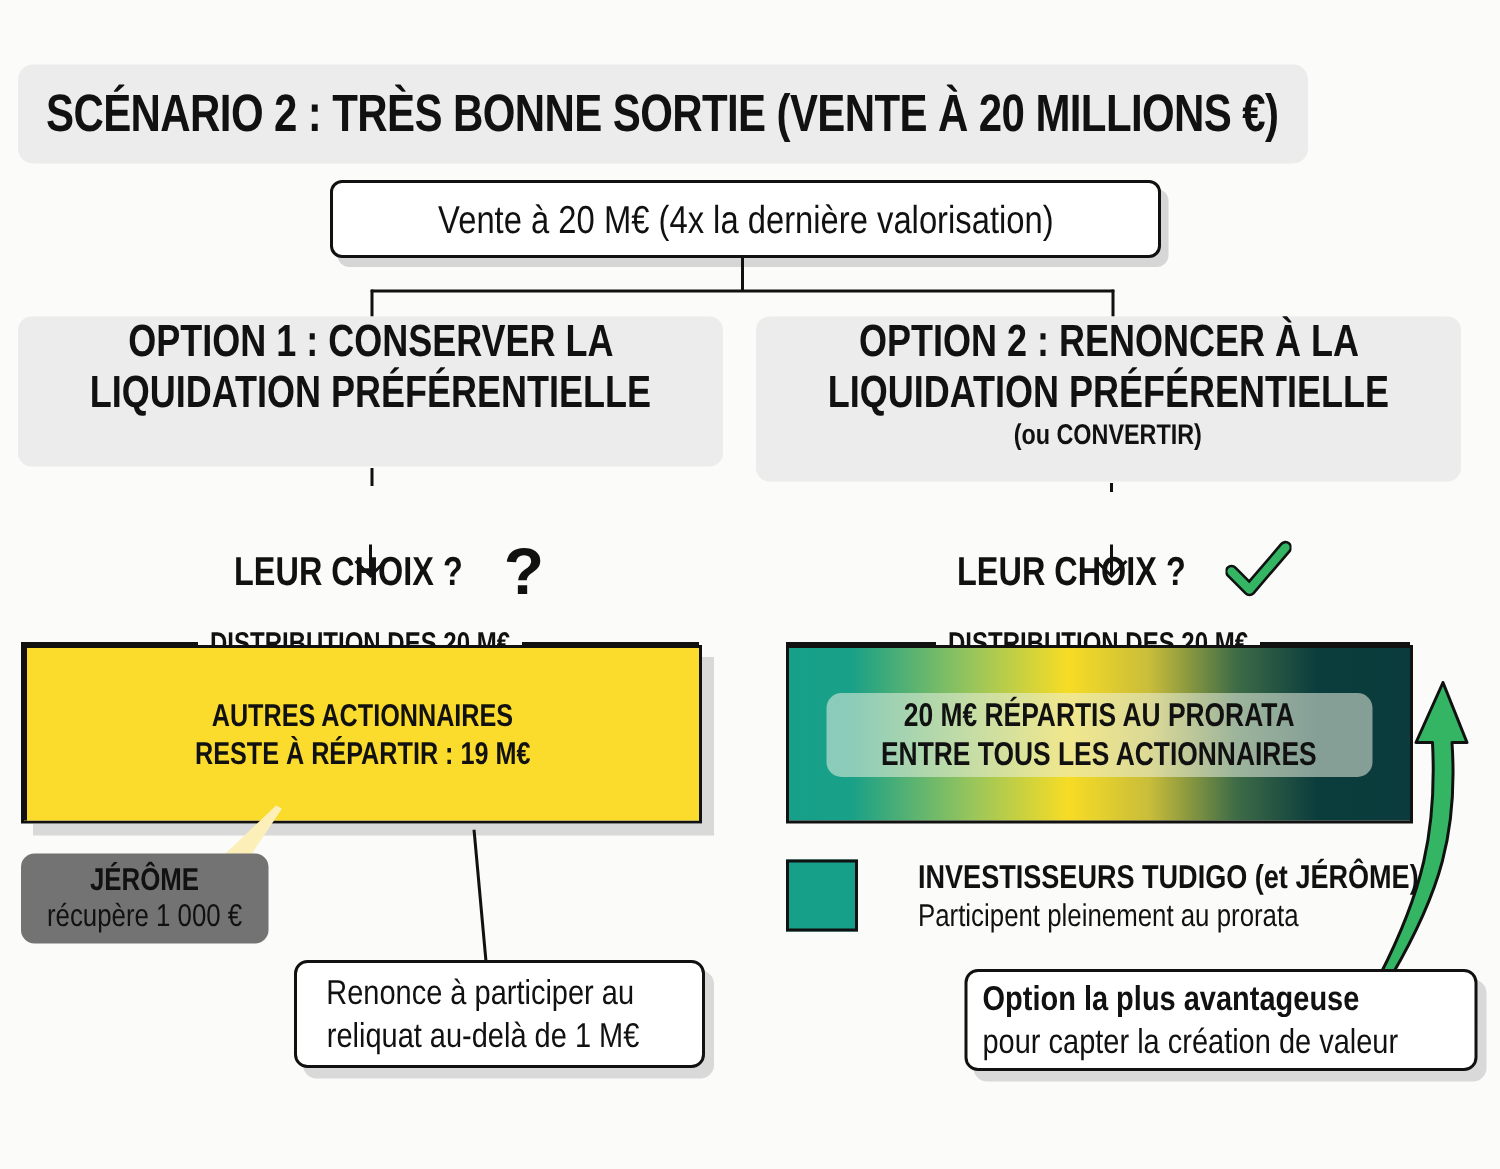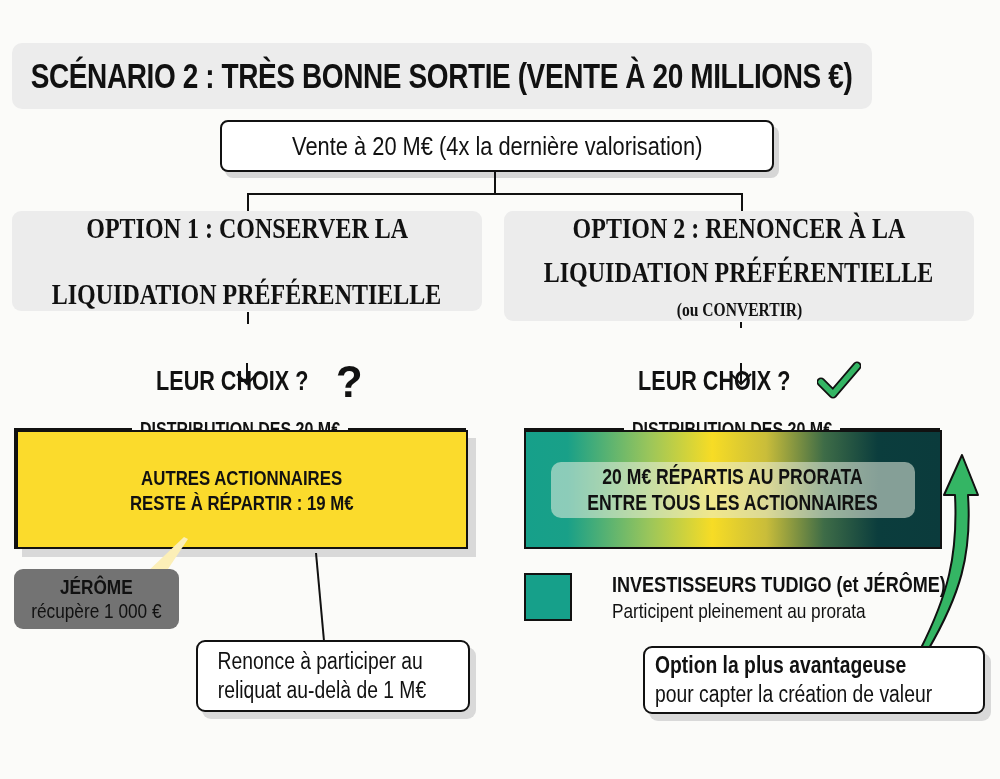--- a/index.html
+++ b/index.html
@@ -33,21 +33,21 @@
   .sale-box span {
     font-size: 26px; transform: scaleX(0.84); display: inline-block; white-space: nowrap;
   }
 
   
   .line { background: #111; position: absolute; }
 
   
   .option-panel {
     background: #ececec; border-radius: 9px;
-    display: flex; flex-direction: column; align-items: center; justify-content: space-between; font-family: Liberation Serif, serif;
+    display: flex; flex-direction: column; align-items: center; justify-content: flex-start;
   }
   .option-panel .opt-title {
     font-weight: 700; font-size: 30px; line-height: 34px; text-align: center;
     transform: scaleX(0.80); white-space: nowrap;
   }
   .option-panel .opt-sub {
     font-weight: 700; font-size: 19px; transform: scaleX(0.82); white-space: nowrap; margin-top: 1px;
   }
   #opt1 { left: 12px; top: 211px; width: 470px; height: 100px; }
   #opt2 { left: 504px; top: 211px; width: 470px; height: 110px; }
@@ -86,21 +86,21 @@
     background: radial-gradient(circle, #fff6a8 0%, #e4f06a 45%, rgba(22,160,138,0) 75%);
   }
 
   .bar2 {
     border: 2px solid #111; box-shadow: none;
     background: linear-gradient(90deg, #16a08a 0%, #19a088 10%, #9cc65a 30%, #f7dc25 45%, #c9bd3a 58%, #3e6c47 72%, #0b3d3d 85%, #0b3b3c 100%);
     display: flex; align-items: center; justify-content: center;
   }
   .pill {
     background: rgba(235, 240, 225, 0.55); border-radius: 10px; padding: 2px 0;
-    display: flex; flex-direction: column; 
+    display: flex; flex-direction: column; align-items: center;
   }
 
   
   .callout-jerome {
     left: 14px; top: 569px; width: 165px; height: 60px;
     background: #737373; border-radius: 9px;
     display: flex; flex-direction: column; align-items: center; justify-content: center;
   }
   .note-box {
     background: #fff; border: 2px solid #111; border-radius: 9px; box-shadow: 6px 7px 0 #d9d9d9;

